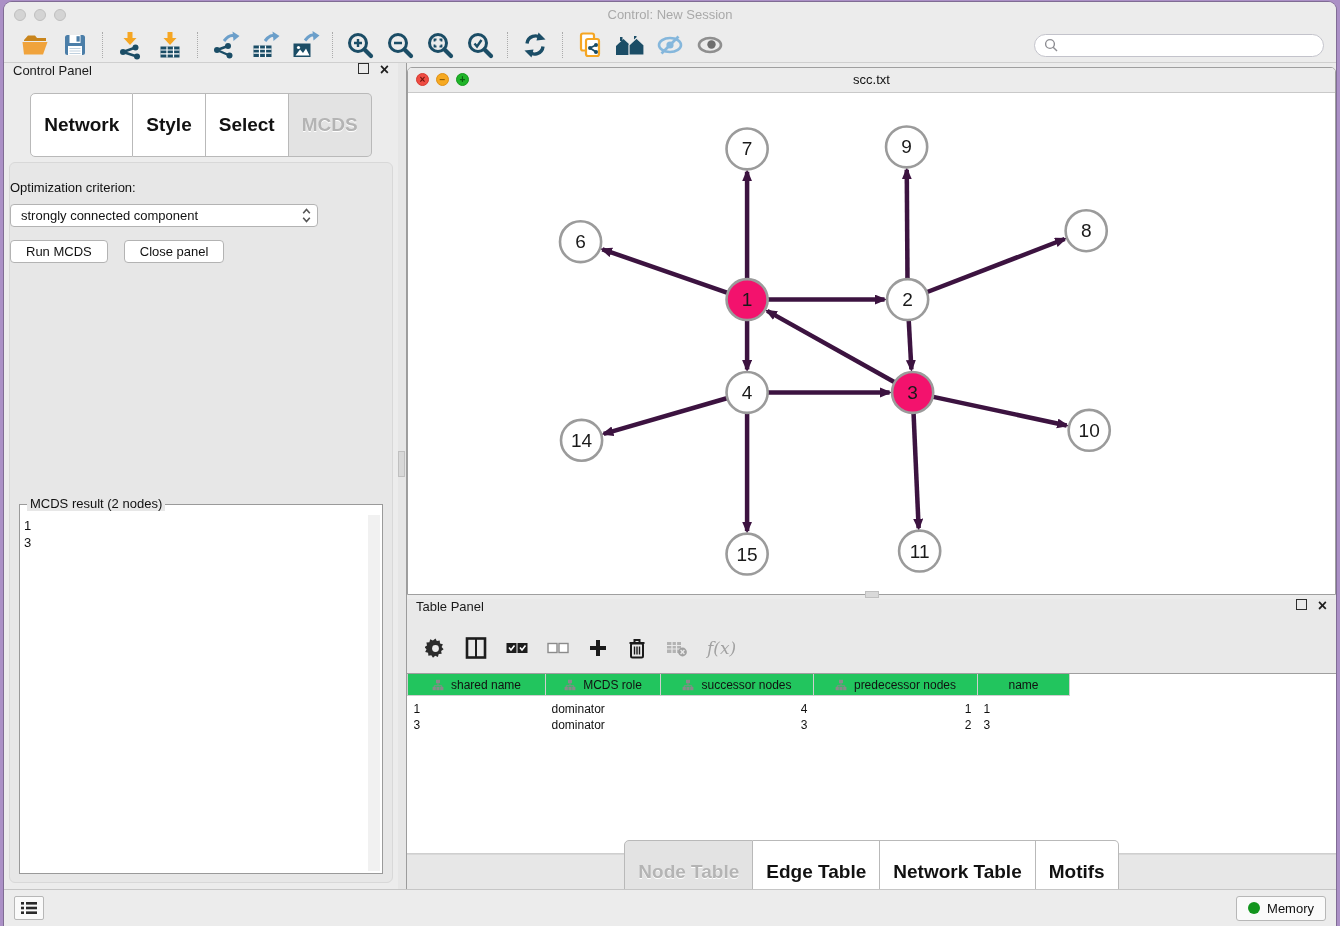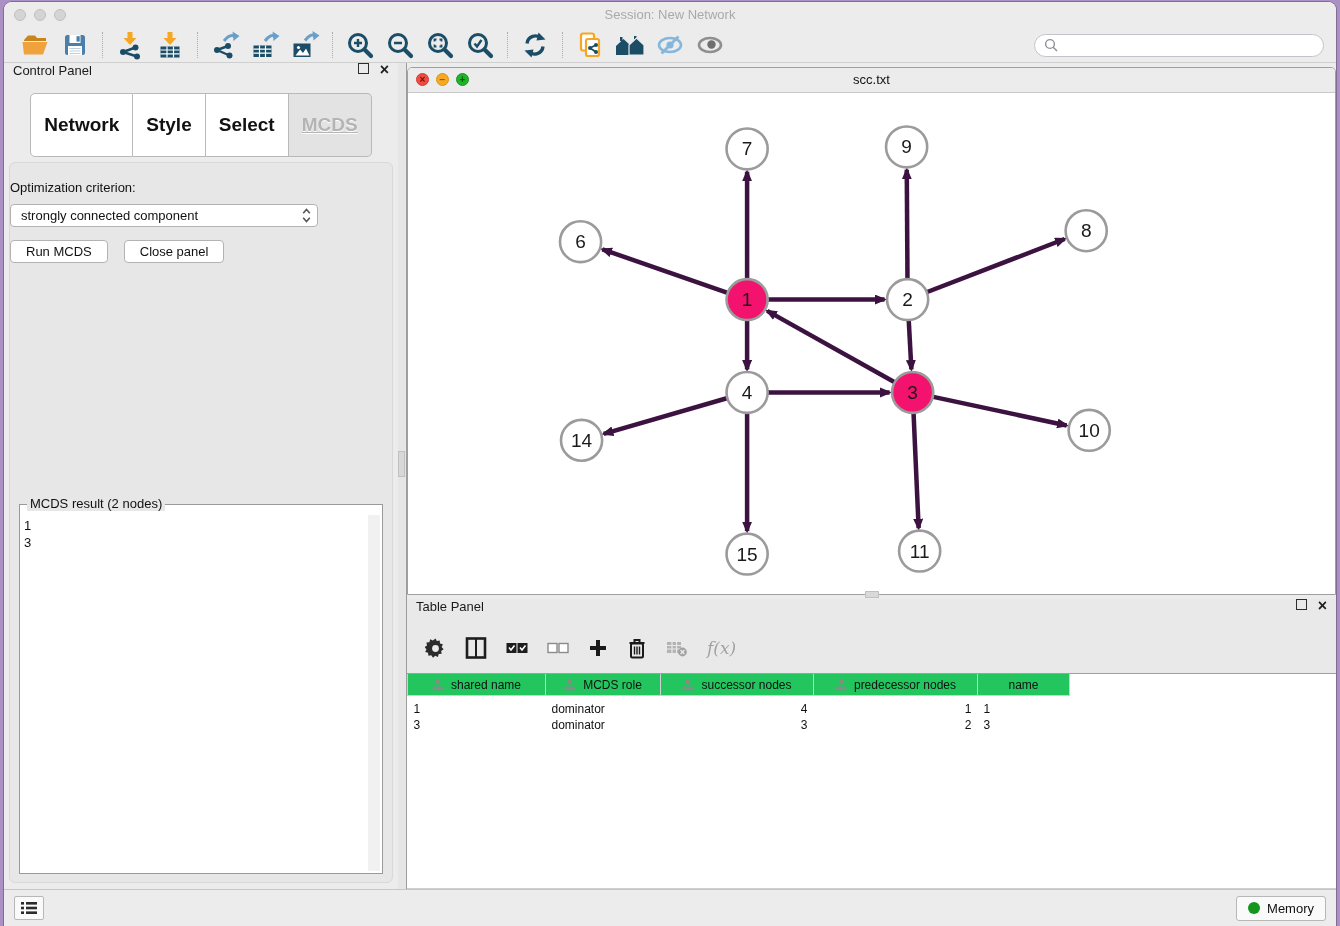--- a/index.html
+++ b/index.html
@@ -20,21 +20,21 @@
   .main{flex:1;display:flex;min-height:0;}
   .cpanel{width:394px;flex:none;display:flex;flex-direction:column;background:#ececec;}
   .phead{height:24px;display:flex;align-items:flex-start;padding:0 9px;font-size:13px;color:#1a1a1a;flex:none;}
   .phead .sp{flex:1;}
   .float-ic{width:9px;height:9px;border:1.5px solid #2e2e2e;margin-right:11px;box-sizing:content-box;}
   .close-ic{font-size:16px;font-weight:bold;color:#1d1d1d;line-height:14px;}
   .cp-tabs,.tp-tabs-row{display:flex;justify-content:center;}
   .cp-tabs{margin:6px 0 3px;}
   .tab{font-size:19px;font-weight:bold;padding:20px 13px;background:#fff;border:1px solid #b9b9b9;border-left:none;color:#111;cursor:default;}
   .tab:first-child{border-left:1px solid #b9b9b9;border-radius:5px 0 0 5px;}
-  .tab:last-child{border-radius:0 5px 5px 0;text-decoration:underline;}
+  .tab:last-child{border-radius:0 5px 5px 0;}
   .tab.active{background:#e3e3e3;color:#b4b4b4;text-shadow:0 1px 0 #fff;}
   .cp-content{flex:1;margin:2px 5px 6px;background:#e7e7e7;border:1px solid #d8d8d8;border-radius:6px;display:flex;flex-direction:column;align-items:flex-start;padding-top:17px;min-height:0;}
   .opt-label{font-size:13px;color:#111;}
   .combo{margin-top:9px;width:308px;height:23px;background:#fff;border:1px solid #b3b3b3;border-radius:4px;display:flex;align-items:center;padding:0 6px 0 10px;font-size:13px;box-sizing:border-box;color:#111;}
   .combo .sp{flex:1;}
   .btn-row{margin-top:13px;display:flex;gap:16px;}
   .btn{background:#fff;border:1px solid #b3b3b3;border-radius:4px;font-size:13px;padding:3px 15px;color:#111;font-family:inherit;cursor:default;}
   .result{position:relative;margin:auto 9px 8px;align-self:stretch;height:378px;flex:none;}
   .result-box{position:absolute;left:0;right:0;top:8px;bottom:0;background:#fff;border:1px solid #9a9a9a;}
   .result-title{position:absolute;top:0;left:8px;font-size:13px;color:#111;background:#e7e7e7;padding:0 3px;z-index:2;}
@@ -79,21 +79,21 @@
 <body>
 
 <div class="app">
 
   <div class="titlebar">
     <div class="dots">
       <span class="dot"></span>
       <span class="dot"></span>
       <span class="dot"></span>
     </div>
-    <div class="apptitle">Session: New Network</div>
+    <div class="apptitle">Control: New Session</div>
   </div>
 
   <div class="toolbar">
     <button class="tb-btn">
         <svg width="30" height="30" viewBox="0 0 30 30">
           <path d="M4 10 l4-4.5 h7 l2 2.5 h9 v3 H4z" fill="#c9851c"></path>
           <path d="M2.5 12 h25 l-4.5 12.5 H4z" fill="#f0a33c"></path>
         </svg>
       </button>
     <button class="tb-btn">
@@ -499,20 +499,28 @@
                 <tr>
                   <td style="text-align: left;">3</td>
                   <td style="text-align: left;">dominator</td>
                   <td style="text-align: right;">3</td>
                   <td style="text-align: right;">2</td>
                   <td style="text-align: left;">3</td>
                 </tr>
               </tbody>
             </table>
         </div>
+        <div class="tp-tabs">
+          <div class="tp-tabs-row" id="table-tabs">
+              <span class="tab active">Node Table</span>
+              <span class="tab">Edge Table</span>
+              <span class="tab">Network Table</span>
+              <span class="tab">Motifs</span>
+            </div>
+        </div>
       </div>
     </div>
   </div>
 
   <div class="statusbar">
     <button class="list-btn">
         <svg width="18" height="14" viewBox="0 0 18 14">
           <rect x="1" y="1" width="3" height="2.6" fill="#2b2b2b"></rect>
           <rect x="6" y="1" width="11" height="2.6" fill="#2b2b2b"></rect>
           <rect x="1" y="5.7" width="3" height="2.6" fill="#2b2b2b"></rect>

